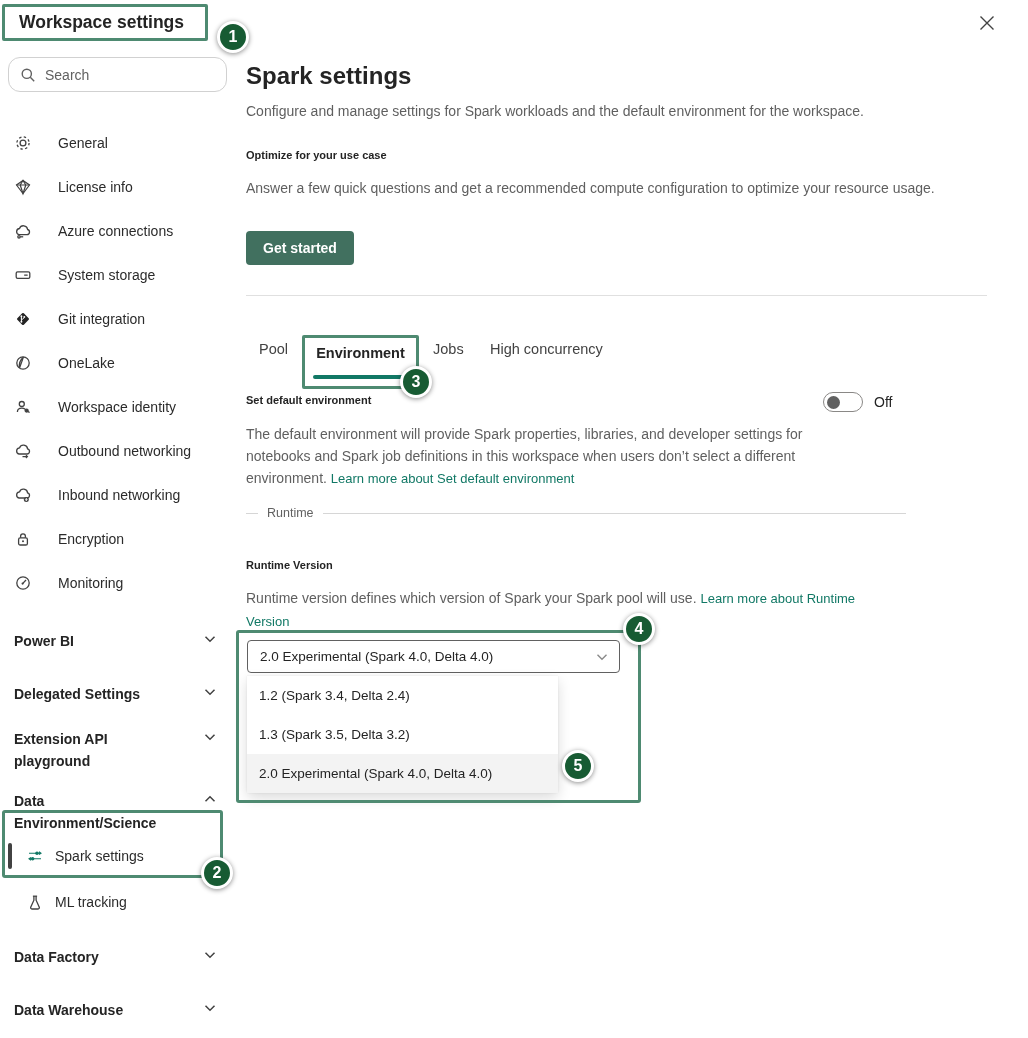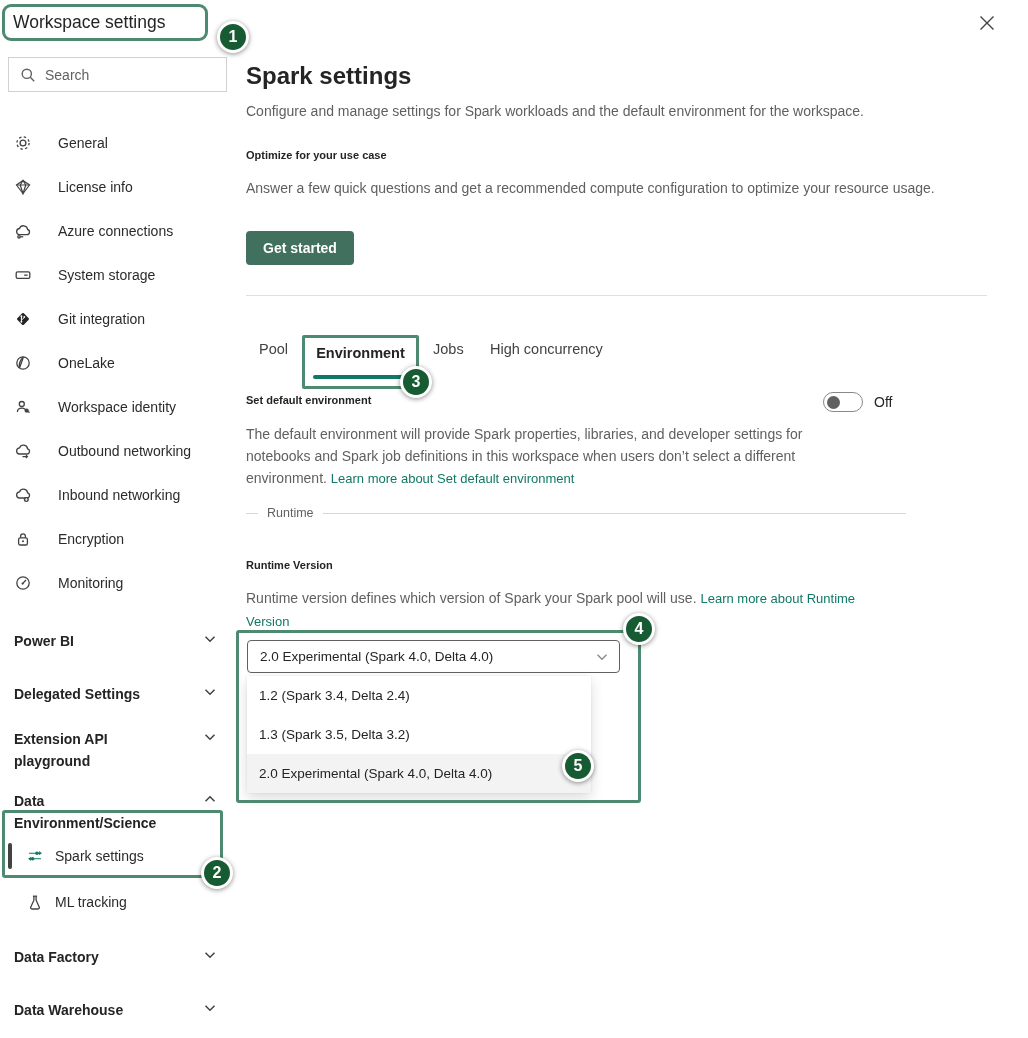--- a/index.html
+++ b/index.html
@@ -15,24 +15,24 @@
   .badge {
     position:absolute; width:32px; height:32px; border-radius:50%;
     background:#175b33; border:3px solid #fff; z-index:50;
     box-shadow:0 1px 5px rgba(0,0,0,.45);
     color:#fff; font-weight:bold; font-size:16px;
     display:flex; align-items:center; justify-content:center;
   }
 
   
   .panel-title { position:absolute; left:2px; top:4px; width:206px; height:37px;
-    border:3px solid #4e8a71; border-radius:9px; display:flex; align-items:center;
-    padding-left:8px; font-size:17.5px; font-weight:normal; color:#242424; z-index:41; background:#fff;}
+    border:3px solid #4e8a71; border-radius:2px; display:flex; align-items:center;
+    padding-left:14px; font-size:17.5px; font-weight:bold; color:#242424; z-index:41; background:#fff;}
   .search-box { position:absolute; left:8px; top:57px; width:219px; height:35px;
-    border:1px solid #d1d1d1; border-radius:0; display:flex; align-items:center; gap:8px; padding-left:10px; background:#fff;}
+    border:1px solid #d1d1d1; border-radius:12px; display:flex; align-items:center; gap:8px; padding-left:10px; background:#fff;}
   .search-box span.ph { color:#616161; font-size:14px; }
   .nav-item { position:absolute; left:14px; height:44px; display:flex; align-items:center; gap:26px; font-size:14px; color:#2b2b2b; cursor:pointer; }
   .nav-sec { position:absolute; left:14px; width:205px; display:flex; justify-content:space-between; align-items:flex-start;
     font-size:14px; font-weight:bold; color:#242424; cursor:pointer; line-height:22px;}
   .nav-sec .lbl { max-width:168px; }
   .sel-bar { position:absolute; left:8px; width:3.5px; height:26px; background:#424242; border-radius:2px; }
   .subitem { position:absolute; left:26px; height:40px; display:flex; align-items:center; gap:11px; font-size:14px; color:#2b2b2b; cursor:pointer; }
   .icon { width:18px; height:18px; flex:0 0 18px; display:inline-block; }
 
   
@@ -50,21 +50,21 @@
   .toggle { position:absolute; left:823px; top:392px; width:40px; height:20px; border:1px solid #8a8886; border-radius:10px; background:#fff; cursor:pointer; }
   .toggle .knob { position:absolute; left:3px; top:2.5px; width:13px; height:13px; border-radius:50%; background:#616161; }
   .lnk { color:#117865; text-decoration:none; cursor:pointer; }
   .rt-div { position:absolute; left:246px; top:506px; width:660px; display:flex; align-items:center; gap:9px; }
   .rt-div .ln { height:1px; background:#d6d6d6; }
   .rt-div .ln.s { width:12px; } .rt-div .ln.l { flex:1; }
   .rt-div .t { font-size:12.5px; color:#616161; }
   .select { position:absolute; left:247px; top:640px; width:373px; height:33px; border:1px solid #616161; border-radius:4px;
     background:#fff; display:flex; align-items:center; padding-left:12px; font-size:13.5px; color:#242424; cursor:pointer; z-index:30;}
   .select .chev { position:absolute; right:9px; top:8px; }
-  .listbox { position:absolute; left:247px; top:676px; width:344px; background:#fff; z-index:30;
+  .listbox { position:absolute; left:247px; top:676px; width:311px; background:#fff; z-index:30;
     box-shadow:0 5px 14px rgba(0,0,0,.14), 0 0 2px rgba(0,0,0,.1); border-radius:0 0 3px 3px;}
   .opt { height:39px; line-height:39px; padding-left:12px; font-size:13.5px; color:#242424; cursor:pointer; }
   .opt.hl { background:#f3f3f3; }
   .close-x { position:absolute; left:976px; top:12px; width:22px; height:22px; cursor:pointer; }
 </style>
 </head>
 <body>
 
 <div class="screen">
 

